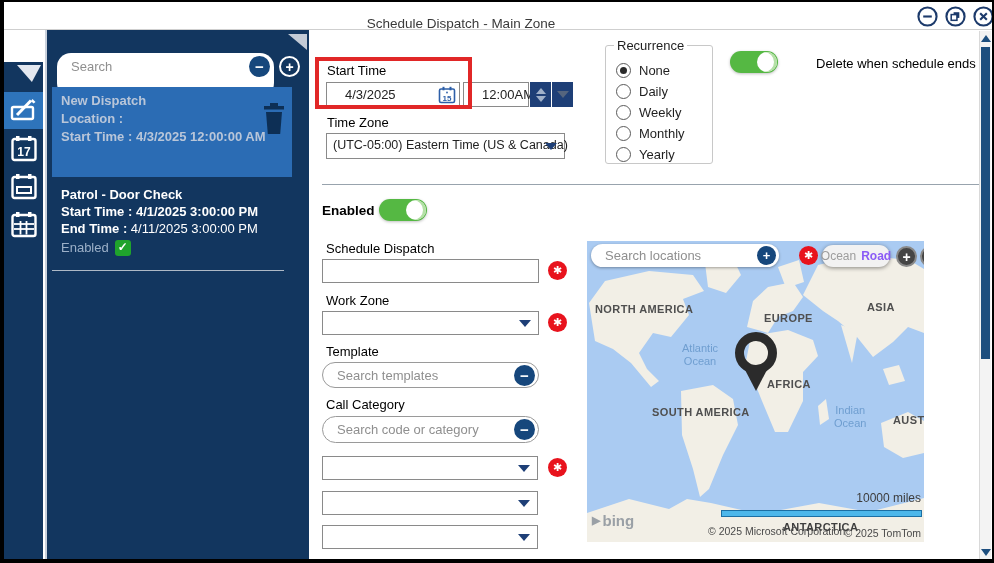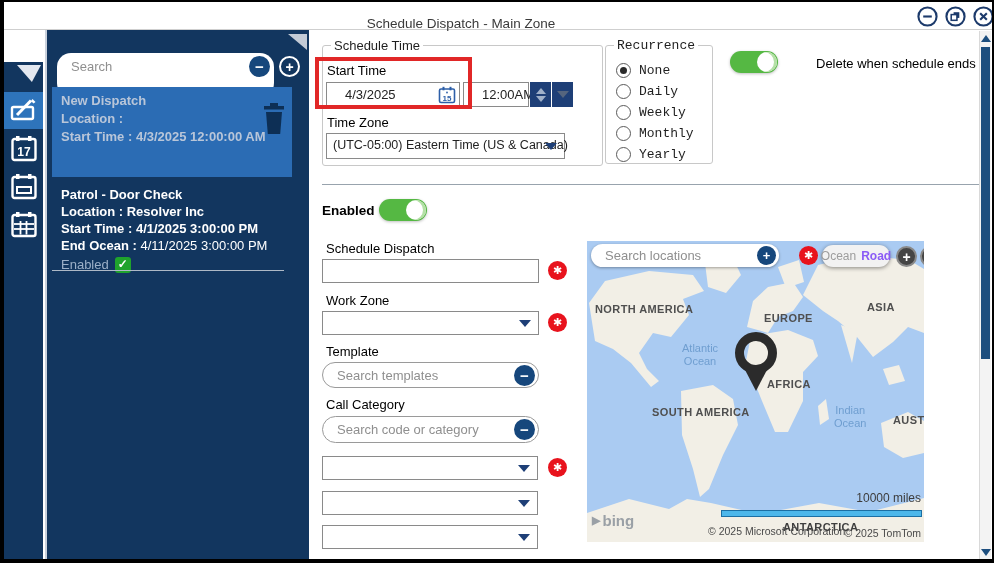--- a/index.html
+++ b/index.html
@@ -32,21 +32,21 @@
   .lp-trash { position:absolute; right:6px; top:16px; }
   .lp-enabled { color:#9cb0c8; display:flex; align-items:center; gap:6px; margin-top:2px; }
   .check-sq { width:16px; height:16px; background:#1fa32c; border-radius:3px; color:#fff; font-size:12px; font-weight:bold;
               display:flex; align-items:center; justify-content:center; }
   .lp-divider { position:absolute; left:5px; top:240px; width:232px; height:1px; background:#aeb9c6; }
   .val-normal { font-weight:normal; }
   
   fieldset { position:absolute; border:1px solid #c8c8c8; border-radius:3px; padding:4px 8px; background:#fff; }
   legend { font-size:13px; padding:0 3px; color:#1f1f1f; }
   #fs-schedule { left:318px; top:36px; width:281px; height:128px; }
-  #fs-recur { left:601px; top:36px; width:108px; height:126px;font-family:Liberation Mono, monospace; }
+  #fs-recur { left:601px; top:36px; width:108px; height:126px; }
   .fld-label { position:absolute; font-size:13px; color:#000000; }
   .txt-field { position:absolute; background:#fff; border:1px solid #8a8a8a; font-size:13px; color:#222; padding:0 18px;
                display:flex; align-items:center; font-family:inherit; }
   input.txt-field { outline:none; }
   .redbox { position:absolute; left:311px; top:55px; width:157px; height:52px; border:4px solid #e12727; z-index:6; pointer-events:none; }
   .navy-block { position:absolute; background:#1e3f77; display:flex; flex-direction:column; align-items:center; justify-content:center; cursor:pointer; }
   .tri { width:0; height:0; }
   .tri-up-grey { border-left:5px solid transparent; border-right:5px solid transparent; border-bottom:6px solid #9fb0c9; margin-bottom:2px; }
   .tri-dn-grey { border-left:5px solid transparent; border-right:5px solid transparent; border-top:6px solid #9fb0c9; }
   .tri-dn-dark { border-left:6px solid transparent; border-right:6px solid transparent; border-top:7px solid #55657e; }
@@ -159,34 +159,30 @@
       <div><span>Start Time :</span> <span>4/3/2025 12:00:00 AM</span></div>
       <svg class="lp-trash" width="24" height="32" viewBox="0 0 24 32">
         <rect x="8" y="0" width="8" height="3" fill="#0d2f55"></rect>
         <rect x="2" y="3" width="20" height="3.5" fill="#0d2f55"></rect>
         <path d="M4 9 h16 l-1.8 22 h-12.4 Z" fill="#0d2f55"></path>
       </svg>
     </div>
 
     <div class="lp-item2">
       <div>Patrol - Door Check</div>
-      <div><span>Location :</span> <span>Resolver Inc</span></div>
       <div><span>Start Time :</span> <span>4/1/2025 3:00:00 PM</span></div>
-      <div><span>End Ocean :</span> <span class="val-normal">4/11/2025 3:00:00 PM</span></div>
+      <div><span>End Time :</span> <span class="val-normal">4/11/2025 3:00:00 PM</span></div>
       <div class="lp-enabled">
         <span class="val-normal">Enabled</span>
         <span class="check-sq">✓</span>
       </div>
     </div>
     <div class="lp-divider"></div>
   </div>
 
-  <fieldset id="fs-schedule">
-    <legend>Schedule Time</legend>
-  </fieldset>
   <div class="fld-label" style="left:323px; top:61px">Start Time</div>
   <div class="txt-field" style="left:322px; top:80px; width:134px; height:25px">
     <span>4/3/2025</span>
     <svg style="position:absolute; right:3px; top:3px" width="18" height="18" viewBox="0 0 18 18">
       <rect x="1.5" y="3" width="15" height="13.5" rx="1.5" fill="#fff" stroke="#2d5fa8" stroke-width="1.6"></rect>
       <rect x="4.5" y="0.8" width="2" height="3.5" fill="#2d5fa8"></rect>
         <rect x="11.5" y="0.8" width="2" height="3.5" fill="#2d5fa8"></rect>
       <circle cx="9" cy="6.5" r="0.9" fill="#2d5fa8"></circle>
       <text x="9" y="14.5" text-anchor="middle" font-size="8" font-weight="bold" fill="#2d5fa8" font-family="Liberation Sans, sans-serif">15</text>
     </svg>

